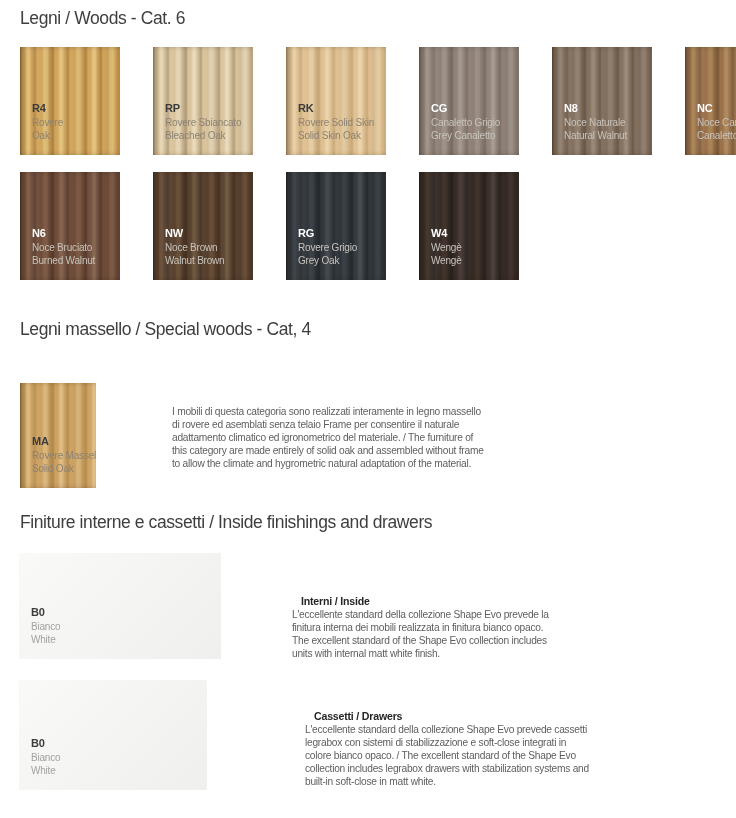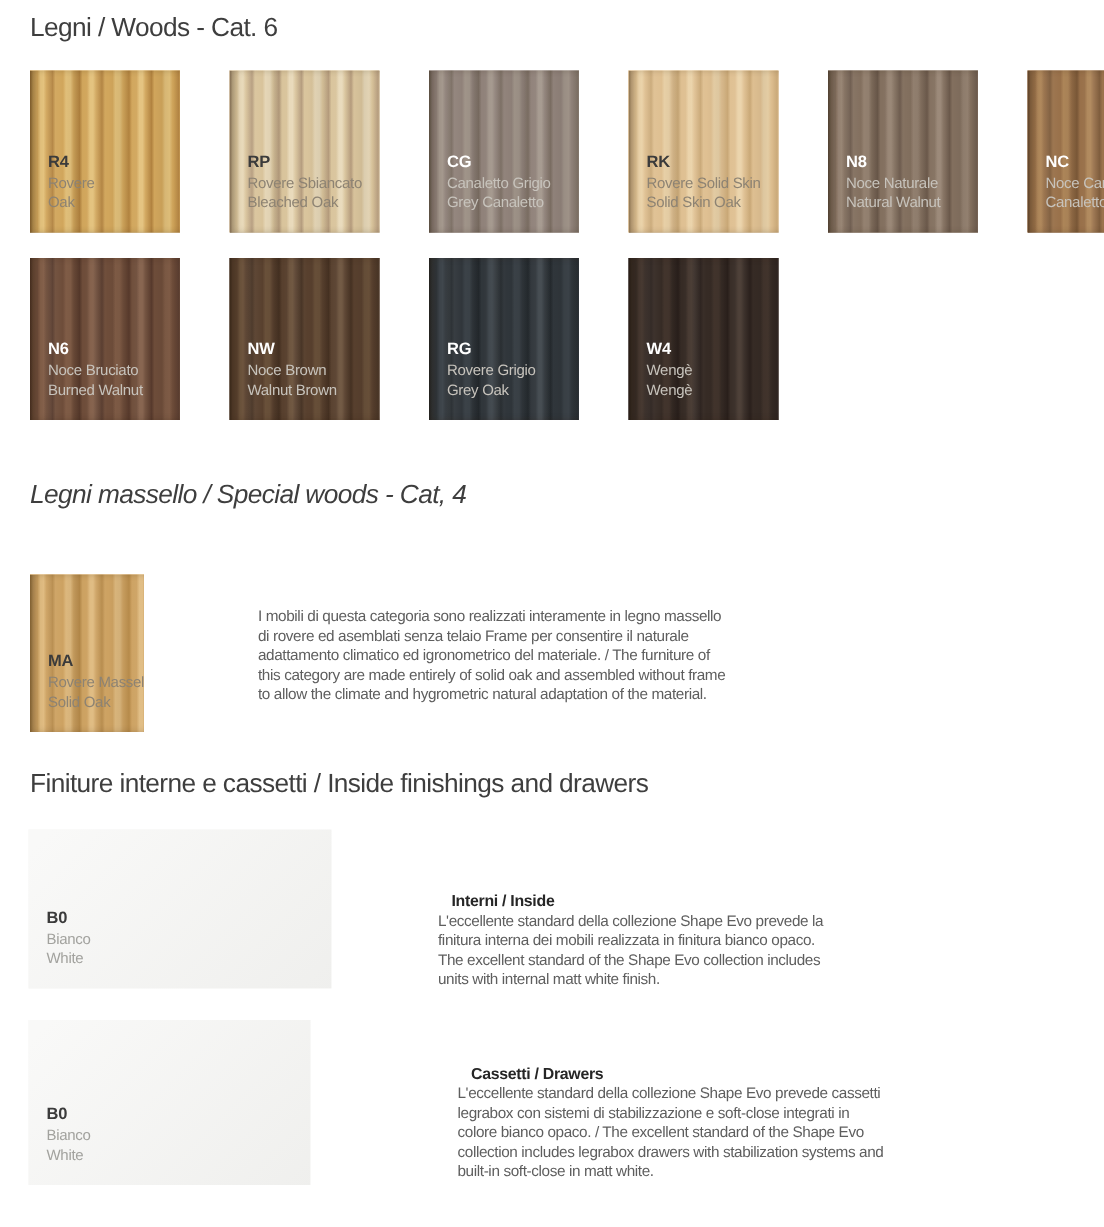--- a/index.html
+++ b/index.html
@@ -12,21 +12,21 @@
     font-family:"Liberation Sans","DejaVu Sans",sans-serif;
   }
   .title {
     position:absolute; left:20px;
     font-size:17.5px; font-weight:400;
     letter-spacing:-0.4px;
     color:#3e3e3e;
     white-space:nowrap;
   }
   #title-woods { top:8px; }
-  #title-special { top:319px;font-style:italic; }
+  #title-special { top:319px; }
   #title-inside { top:512px; }
 
   .swatch-row { position:absolute; display:flex; gap:33px; }
   #woods-row-1 { left:20px; top:47px; }
   #woods-row-2 { left:20px; top:172px; }
   .swatch-row .swatch { width:100px; height:108px; flex:0 0 auto; }
 
   .swatch {
     position:relative; overflow:hidden;
     width:100%; height:100%;
@@ -99,32 +99,32 @@
           <div class="swatch-name">Oak</div>
         </div>
       </div>
       <div class="swatch text-dark" style="--base: #d9c49c; --light: #e8d9b9; --dark: #b49b7c;">
         <div class="swatch-label">
           <div class="swatch-code">RP</div>
           <div class="swatch-name">Rovere Sbiancato</div>
           <div class="swatch-name">Bleached Oak</div>
         </div>
       </div>
+      <div class="swatch text-dark" style="--base: #dfc092; --light: #ead2a8; --dark: #c9a877;">
+        <div class="swatch-label">
+          <div class="swatch-code">RK</div>
+          <div class="swatch-name">Rovere Solid Skin</div>
+          <div class="swatch-name">Solid Skin Oak</div>
+        </div>
+      </div>
       <div class="swatch text-light" style="--base: #90827a; --light: #a2968b; --dark: #796c61;">
         <div class="swatch-label">
           <div class="swatch-code">CG</div>
           <div class="swatch-name">Canaletto Grigio</div>
           <div class="swatch-name">Grey Canaletto</div>
-        </div>
-      </div>
-      <div class="swatch text-dark" style="--base: #dfc092; --light: #ead2a8; --dark: #c9a877;">
-        <div class="swatch-label">
-          <div class="swatch-code">RK</div>
-          <div class="swatch-name">Rovere Solid Skin</div>
-          <div class="swatch-name">Solid Skin Oak</div>
         </div>
       </div>
       <div class="swatch text-light" style="--base: #83705f; --light: #968372; --dark: #6a584a;">
         <div class="swatch-label">
           <div class="swatch-code">N8</div>
           <div class="swatch-name">Noce Naturale</div>
           <div class="swatch-name">Natural Walnut</div>
         </div>
       </div>
       <div class="swatch text-light" style="--base: #99714a; --light: #ae8659; --dark: #7c5938;">

